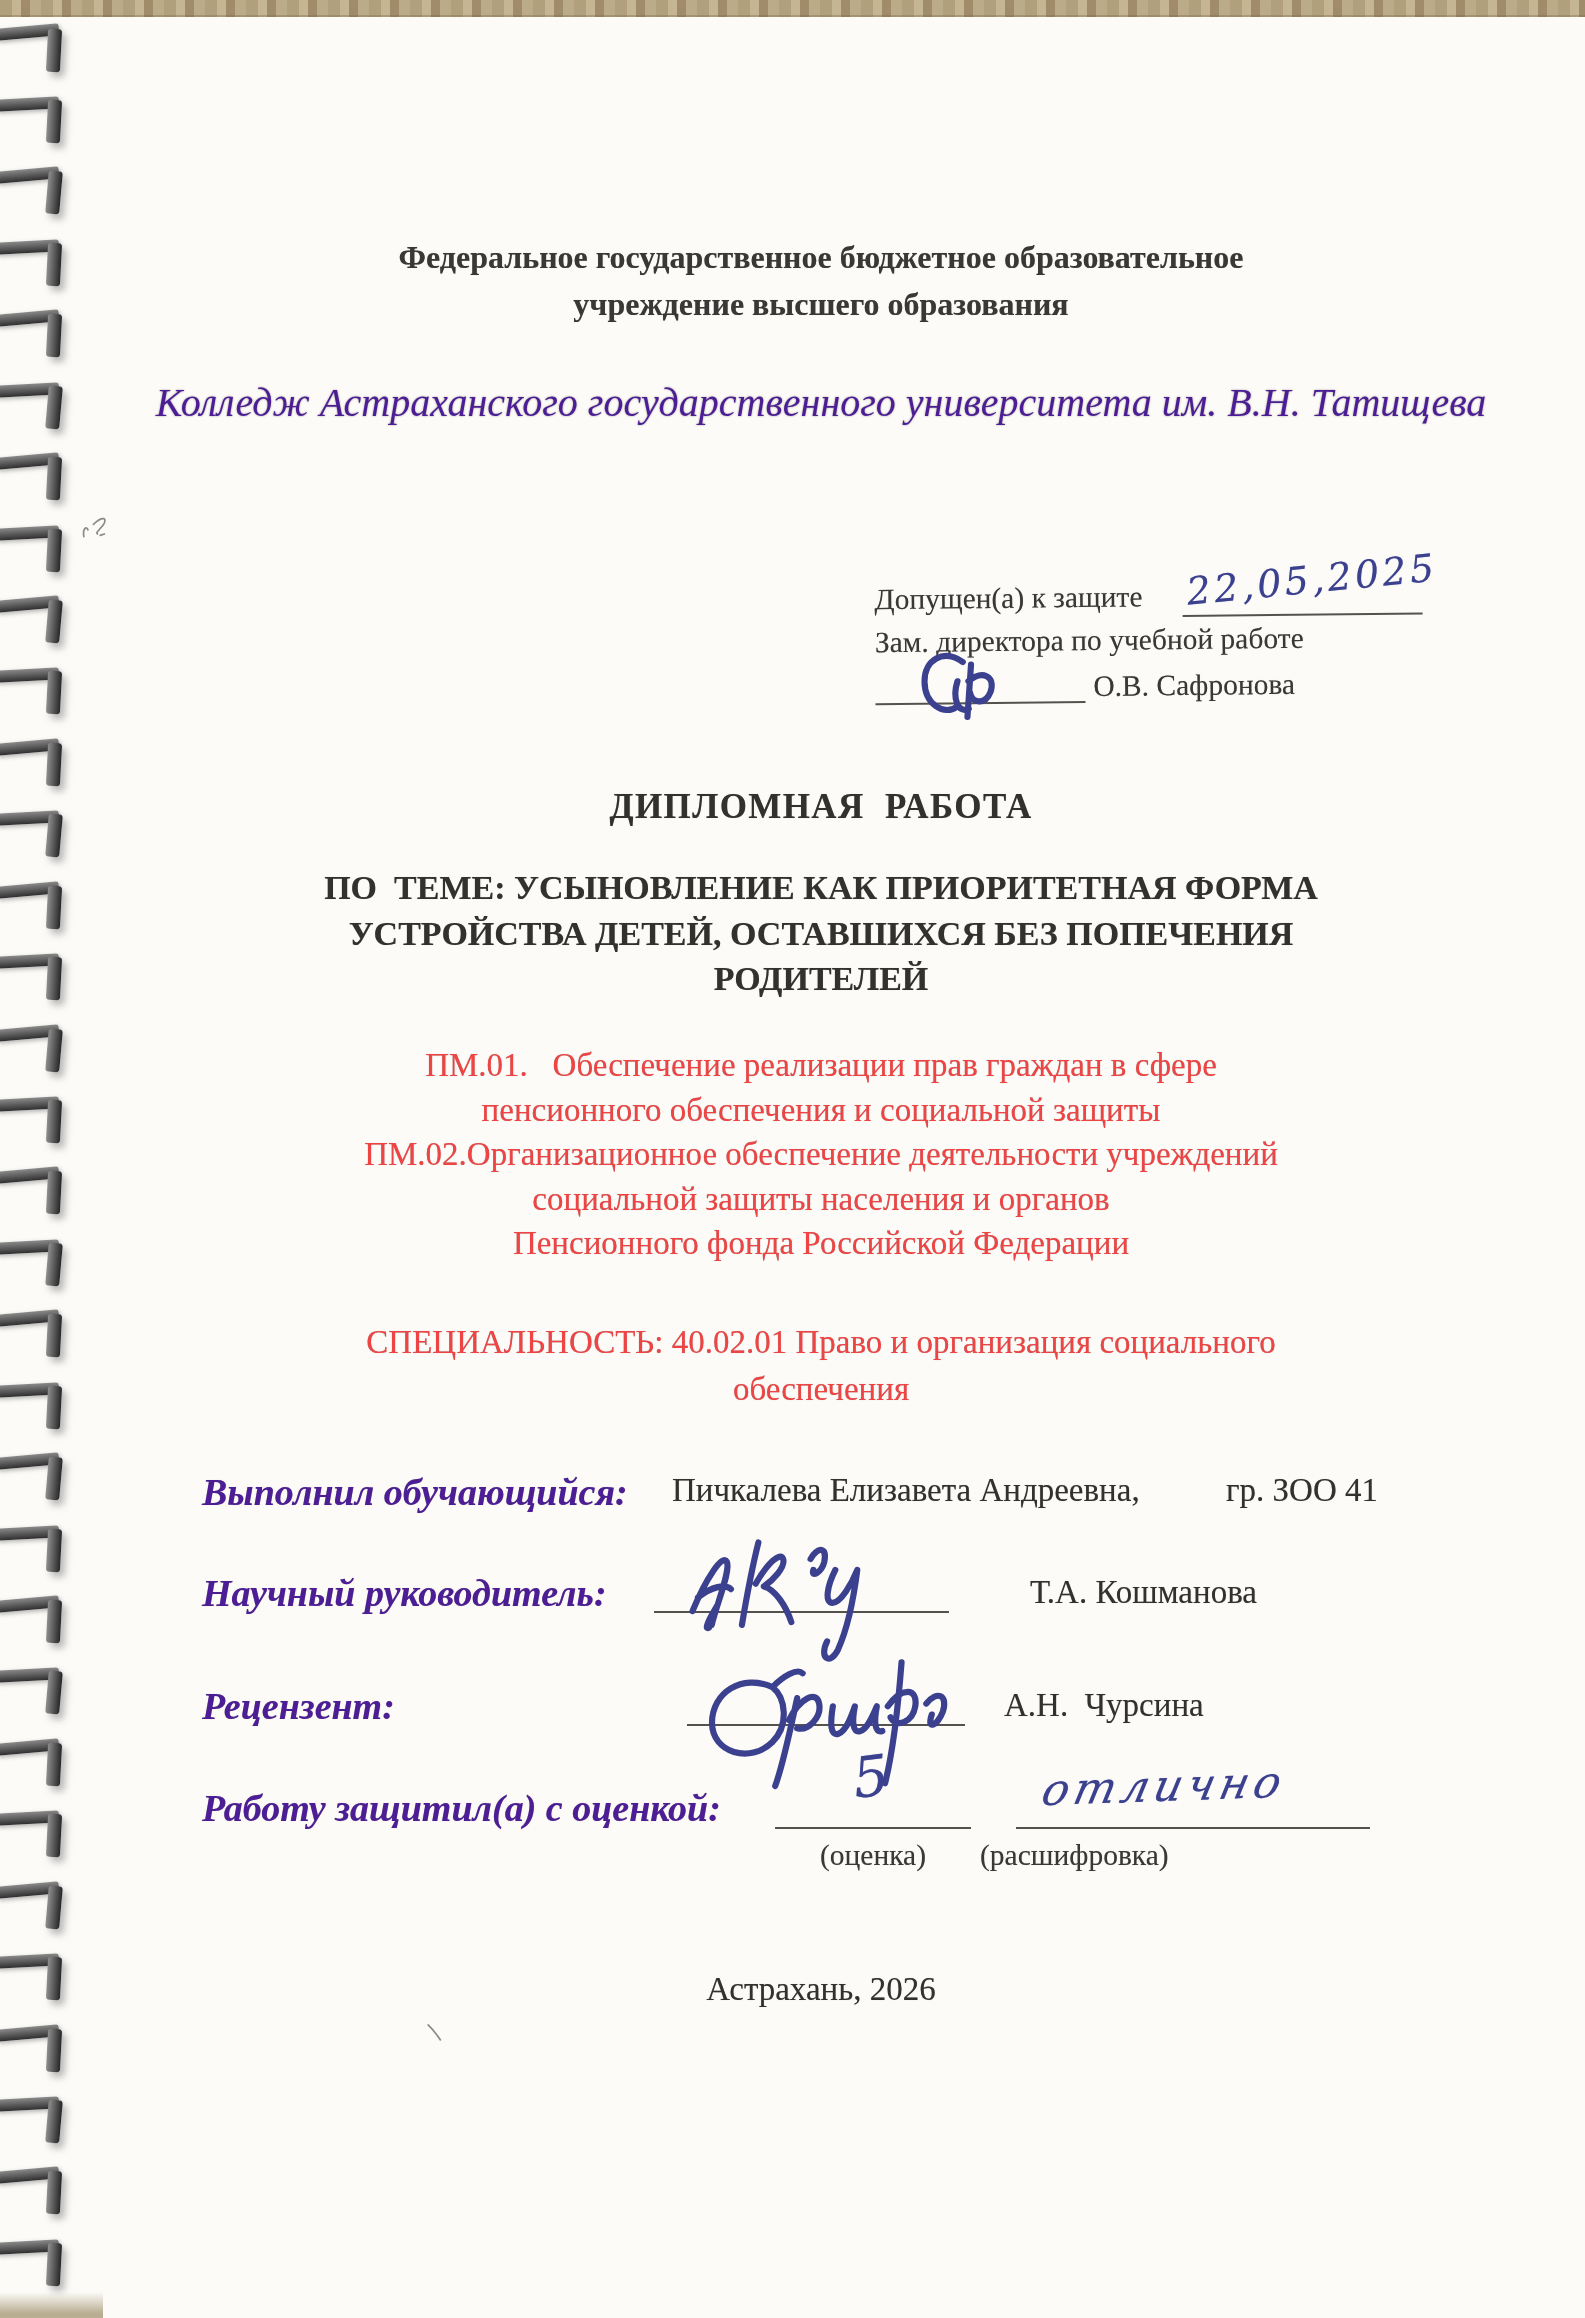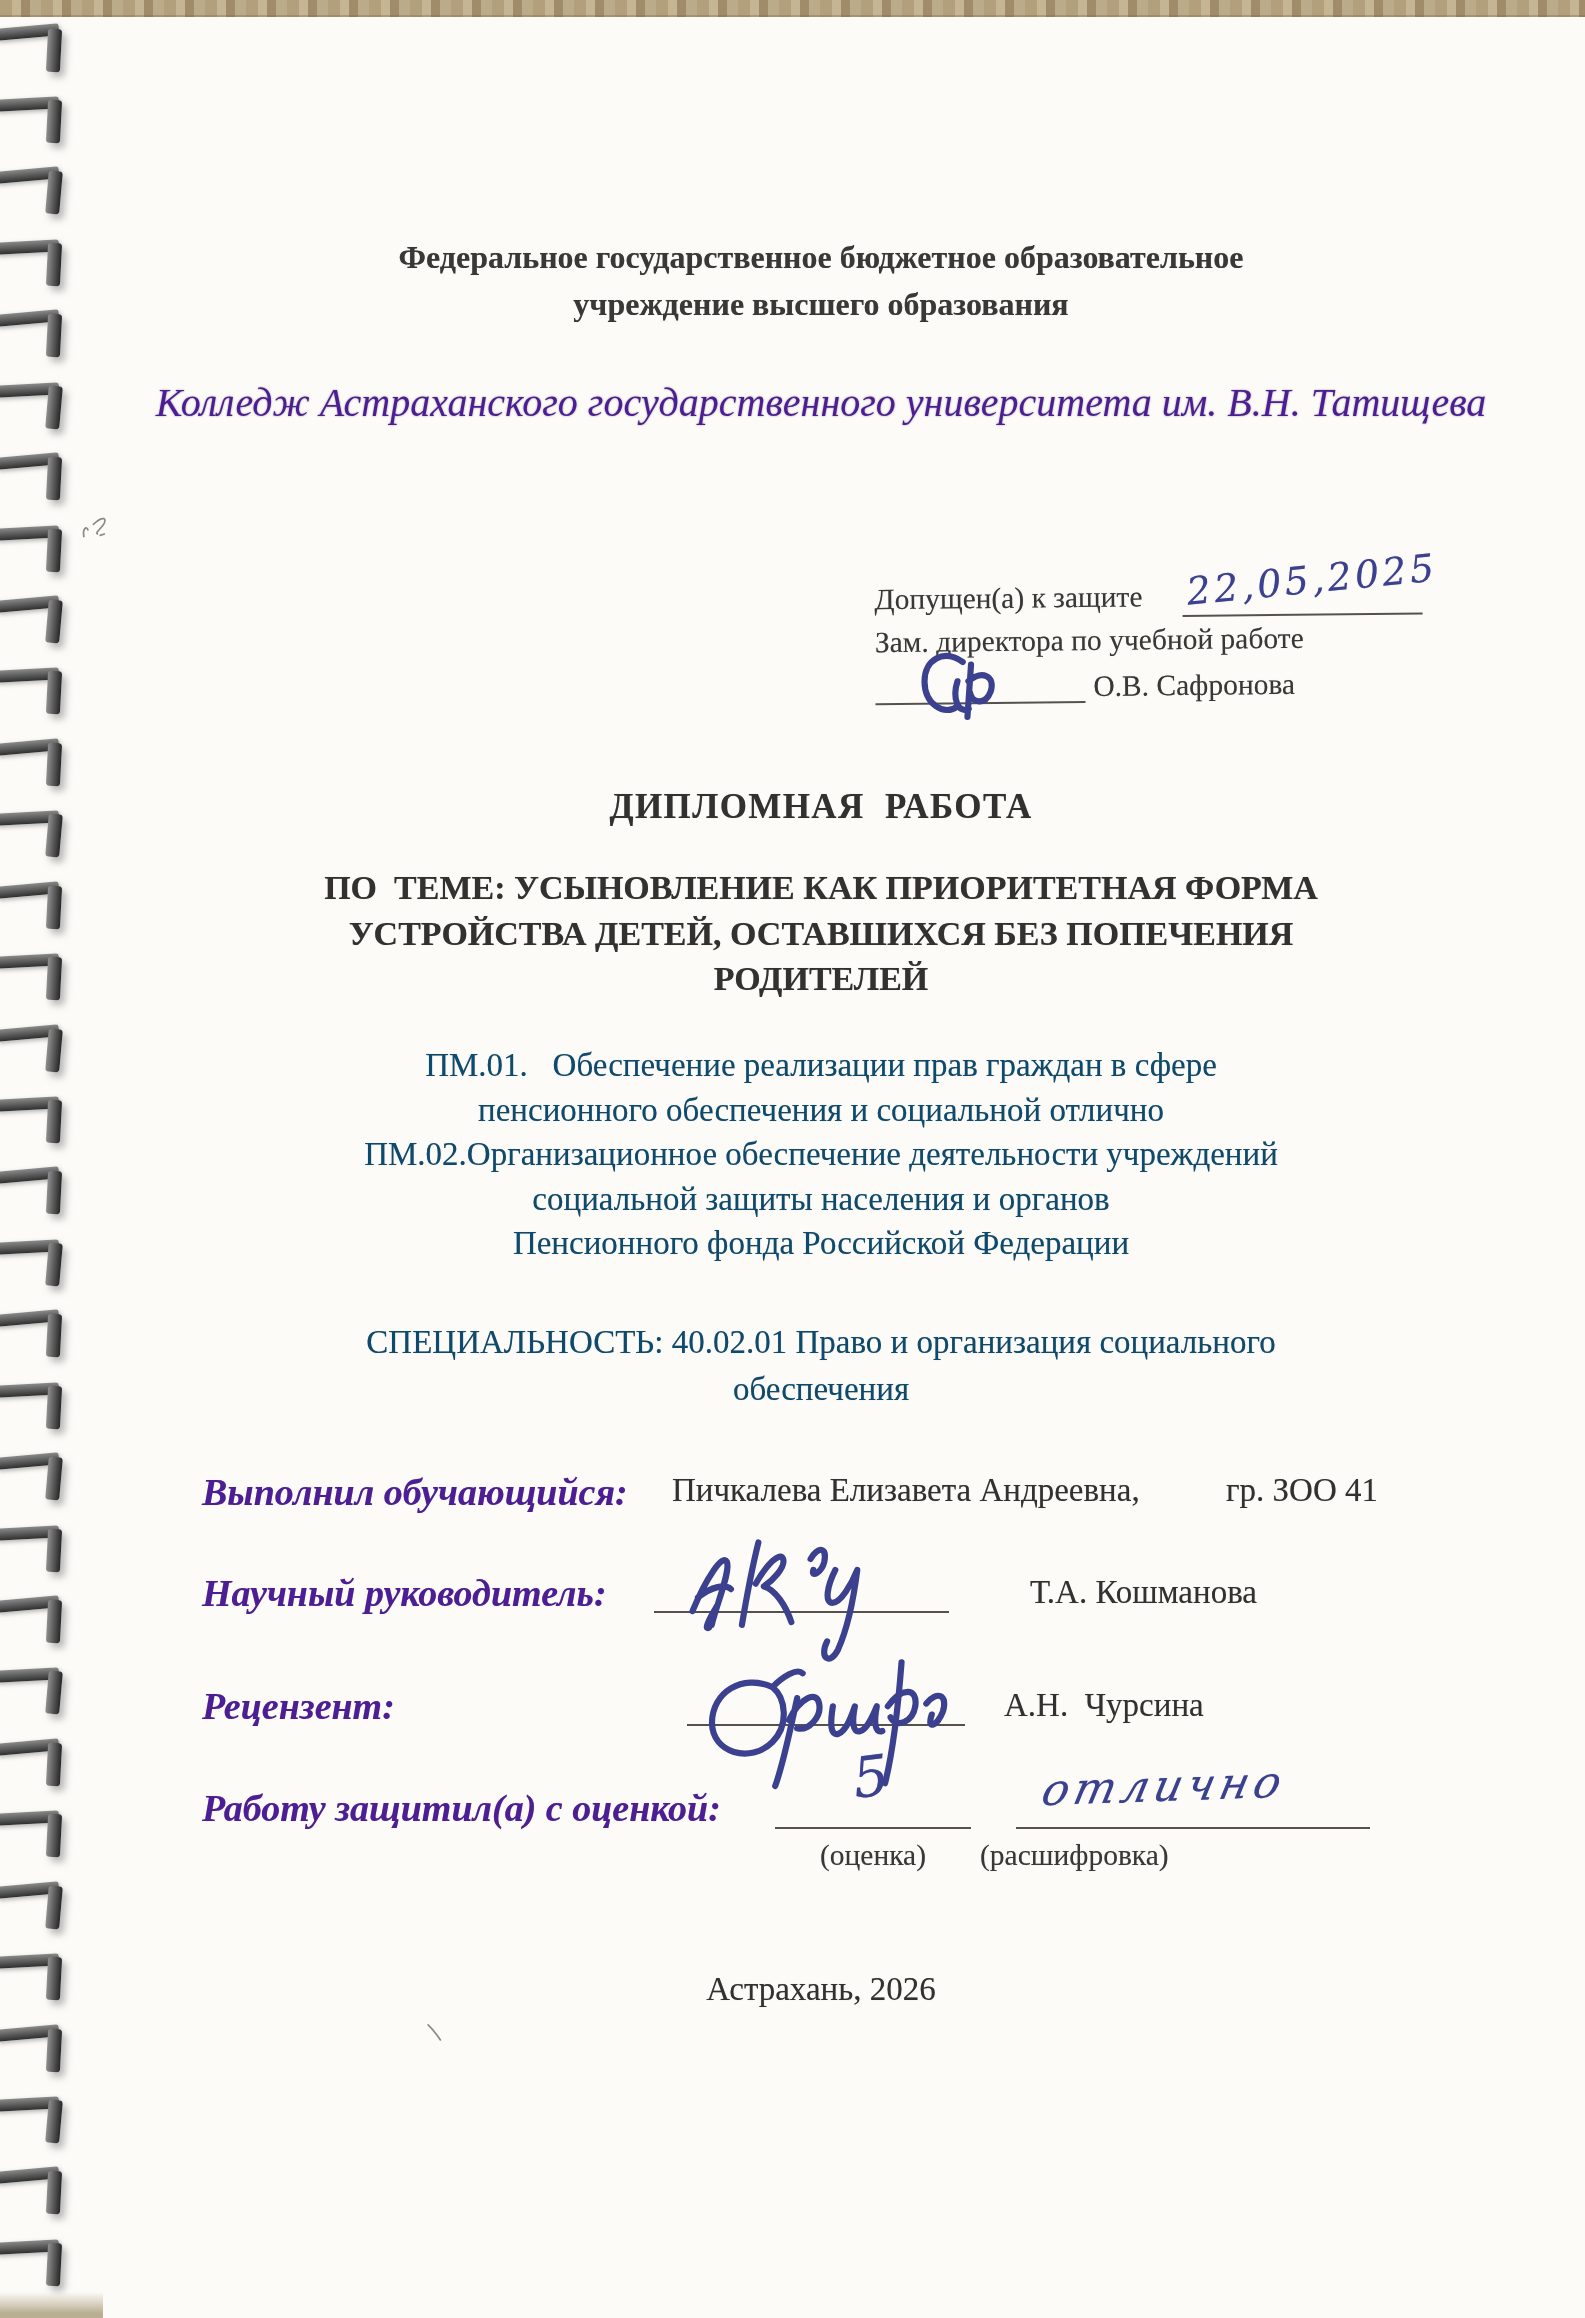--- a/index.html
+++ b/index.html
@@ -42,21 +42,21 @@
   }
   .hook:nth-child(even)::before{transform:rotate(-3deg);}
   .hook:nth-child(3n)::after{transform:rotate(5deg);}
   
   .center-col{left:76px;width:1490px;text-align:center;}
   .h-min {font-size:36px;font-weight:bold;letter-spacing:0.7px;color:#343230;}
   .h-org {font-size:32px;font-weight:bold;color:#3a3836;}
   .h-col {font-size:40px;font-style:italic;color:#4c1d95;text-shadow:0 0 2.1px rgba(90,88,84,.6);}
   .doc-type{font-size:35px;font-weight:bold;letter-spacing:1.4px;color:#333130;margin-top:8px;}
   .theme{font-size:34px;font-weight:bold;line-height:45px;color:#333130;}
-  .body-l{font-size:33px;line-height:44px;color:#0c4a6e;}
+  .body-l{font-size:33px;line-height:44px;color:#ef4444;}
   .label-b{font-size:38px;font-weight:bold;color:#4c1d95;font-style:italic;}
   .plain{font-size:33px;color:#333130;}
   .small-cap{font-size:29.5px;color:#3a3836;}
   .rule{height:0;border-bottom:2.1px solid #55524e;}
   
   .hand{
     font-family:"DejaVu Serif",serif;font-style:italic;
     color:#3b418e;text-shadow:0 0 0.7px rgba(59,65,142,.5);
   }
   .hand-date{font-size:38px;letter-spacing:3.4px;transform:rotate(-5deg);}
@@ -131,21 +131,21 @@
     <span class="abs small-cap txt" style="left:218px;top:95px;">О.В. Сафронова</span>
   </div>
 
   <div class="abs center-col doc-type txt pre" style="top:779px;">ДИПЛОМНАЯ  РАБОТА</div>
 
   <div class="abs center-col theme txt pre" style="top:865px;">ПО  ТЕМЕ: УСЫНОВЛЕНИЕ КАК ПРИОРИТЕТНАЯ ФОРМА</div>
   <div class="abs center-col theme txt" style="top:911px;">УСТРОЙСТВА ДЕТЕЙ, ОСТАВШИХСЯ БЕЗ ПОПЕЧЕНИЯ</div>
   <div class="abs center-col theme txt" style="top:956px;">РОДИТЕЛЕЙ</div>
 
   <div class="abs center-col body-l txt pre" style="top:1043px;">ПМ.01.   Обеспечение реализации прав граждан в сфере</div>
-  <div class="abs center-col body-l txt" style="top:1088px;">пенсионного обеспечения и социальной отлично</div>
+  <div class="abs center-col body-l txt" style="top:1088px;">пенсионного обеспечения и социальной защиты</div>
   <div class="abs center-col body-l txt" style="top:1132px;">ПМ.02.Организационное обеспечение деятельности учреждений</div>
   <div class="abs center-col body-l txt" style="top:1177px;">социальной защиты населения и органов</div>
   <div class="abs center-col body-l txt" style="top:1221px;">Пенсионного фонда Российской Федерации</div>
 
   <div class="abs center-col body-l txt" style="top:1320px;">СПЕЦИАЛЬНОСТЬ: 40.02.01 Право и организация социального</div>
   <div class="abs center-col body-l txt" style="top:1367px;">обеспечения</div>
 
   <span class="abs label-b txt" style="left:202px;top:1470px;">Выполнил обучающийся:</span>
   <span class="abs plain txt" style="left:672px;top:1472px;">Пичкалева Елизавета Андреевна,</span>
   <span class="abs plain txt" style="left:1226px;top:1472px;">гр. ЗОО 41</span>

